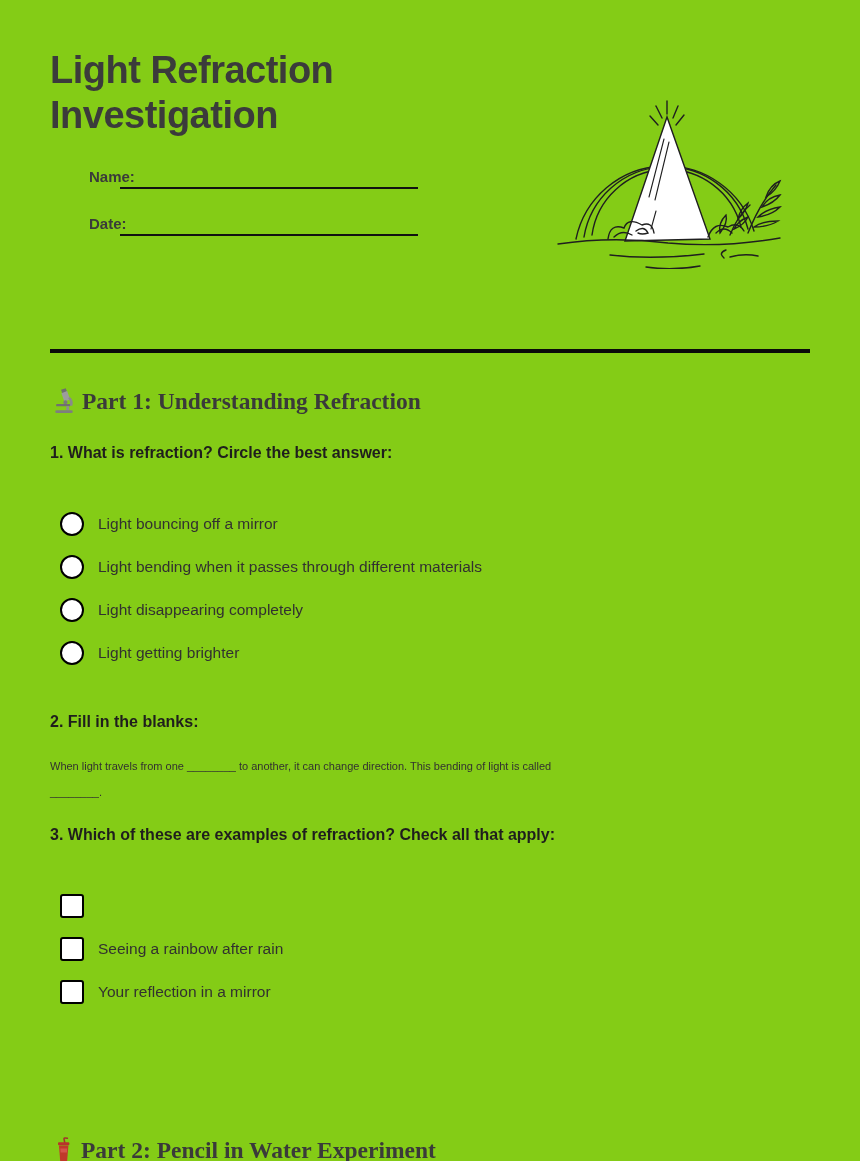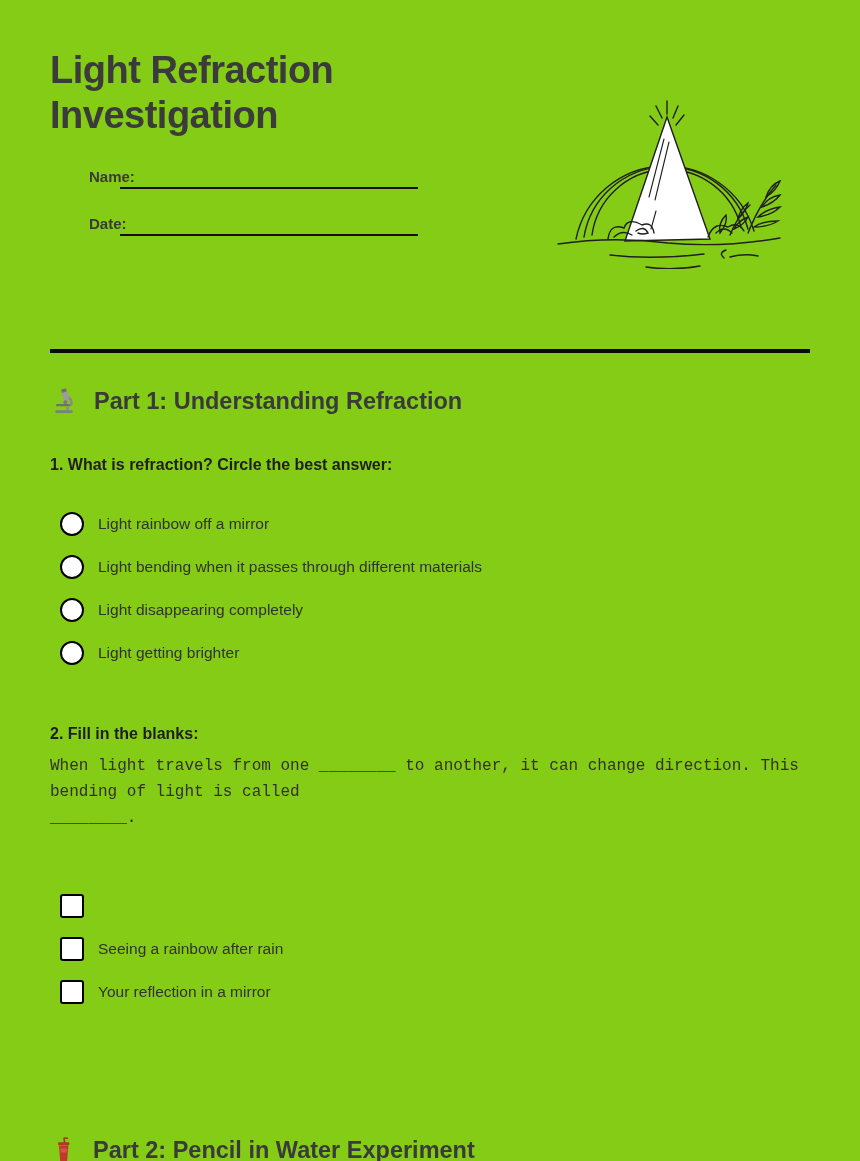--- a/index.html
+++ b/index.html
@@ -24,45 +24,45 @@
   .write-line {
     position:absolute; left:120px; width:298px; height:2px;
     background:#111111;
   }
   .illustration { position:absolute; left:552px; top:97px; }
   .divider {
     position:absolute; left:50px; top:349px; width:760px; height:4px;
     background:#0a0a0a;
   }
   .part-heading {
-    position:absolute; left:50px; display:flex; align-items:center; gap:16px;
+    position:absolute; left:50px; display:flex; align-items:center; gap:4px;font-family:Liberation Serif, serif;
   }
   .part-heading .part-title {
     font-size:23.5px; font-weight:bold; color:#3a3a3a; white-space:nowrap;
   }
   .q-prompt {
     position:absolute; left:50px;
-    font-size:16px; font-weight:bold; color:#1f1e1d; white-space:nowrap;margin-top:12px;
+    font-size:16px; font-weight:bold; color:#1f1e1d; white-space:nowrap;
   }
   .opt-group { position:absolute; left:60px; }
   .opt-row { display:flex; align-items:center; height:24px; margin-bottom:19px; }
   .radio {
     width:24px; height:24px; border:2.5px solid #000; border-radius:50%;
     background:#fff; flex:0 0 auto;
   }
   .checkbox {
     width:24px; height:24px; border:2.5px solid #000; border-radius:3px;
     background:#fff; flex:0 0 auto;
   }
   .opt-label {
     padding-left:14px; font-size:15.5px; color:#323130; white-space:nowrap;
   }
   .fill-para {
     position:absolute; left:50px; width:762px;
-    font-size:16px; line-height:26px; color:#323130;font-family:Liberation Mono, monospace;
+    font-size:11px; line-height:26px; color:#323130;
   }
 </style>
 </head>
 <body>
 
 <div class="page">
 
   <h1 class="doc-title">Light Refraction Investigation</h1>
 
   <div class="field-row" style="top:165px;">
@@ -129,21 +129,21 @@
       <rect x="6" y="26.6" width="20" height="3.2" rx="1.6" fill="#7e7e7e"></rect>
     </svg>
     <span class="part-title">Part 1: Understanding Refraction</span>
   </div>
 
   <div class="q-prompt" style="top:444px;">1. What is refraction? Circle the best answer:</div>
 
   <div class="opt-group" style="top:512px;">
     <div class="opt-row">
       <span class="radio"></span>
-      <span class="opt-label">Light rainbow off a mirror</span>
+      <span class="opt-label">Light bouncing off a mirror</span>
     </div>
     <div class="opt-row">
       <span class="radio"></span>
       <span class="opt-label">Light bending when it passes through different materials</span>
     </div>
     <div class="opt-row">
       <span class="radio"></span>
       <span class="opt-label">Light disappearing completely</span>
     </div>
     <div class="opt-row">
@@ -151,20 +151,21 @@
       <span class="opt-label">Light getting brighter</span>
     </div>
   </div>
 
   <div class="q-prompt" style="top:713px;">2. Fill in the blanks:</div>
   <div class="fill-para" style="top:753px;">
     <div>When light travels from one ________ to another, it can change direction. This bending of light is called</div>
     <div>________.</div>
   </div>
 
+  <div class="q-prompt" style="top:826px;">3. Which of these are examples of refraction? Check all that apply:</div>
 
   <div class="opt-group" style="top:894px;">
     <div class="opt-row">
       <span class="checkbox"></span>
     </div>
     <div class="opt-row">
       <span class="checkbox"></span>
       <span class="opt-label">Seeing a rainbow after rain</span>
     </div>
     <div class="opt-row">

